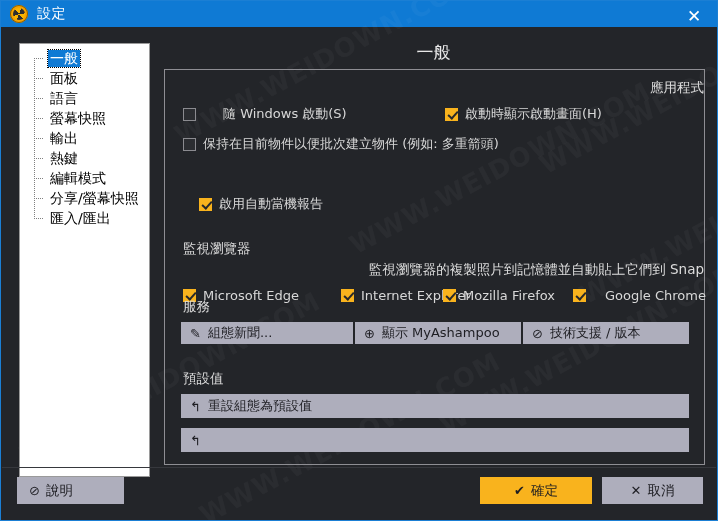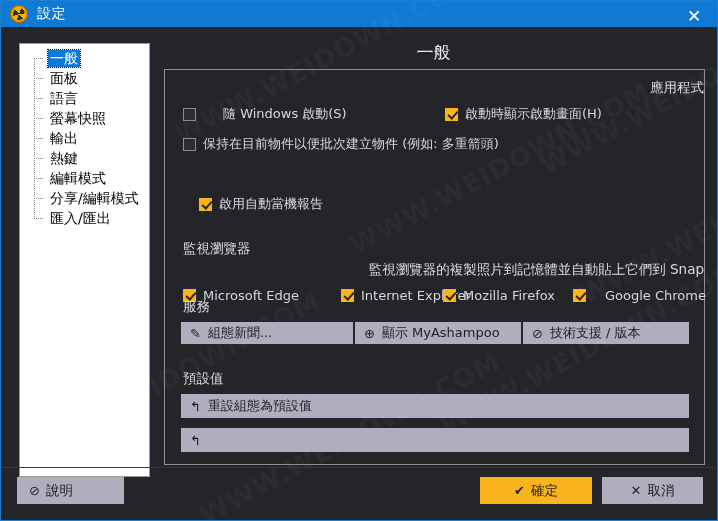--- a/index.html
+++ b/index.html
@@ -270,21 +270,21 @@
     <div class="tree-item">
       <span class="lbl">輸出</span>
     </div>
     <div class="tree-item">
       <span class="lbl">熱鍵</span>
     </div>
     <div class="tree-item">
       <span class="lbl">編輯模式</span>
     </div>
     <div class="tree-item">
-      <span class="lbl">分享/編輯模式</span>
+      <span class="lbl">分享/螢幕快照</span>
     </div>
     <div class="tree-item">
       <span class="lbl">匯入/匯出</span>
     </div>
   </div>
 
   <div id="panel-title">一般</div>
 
   <div id="groupbox">
 

